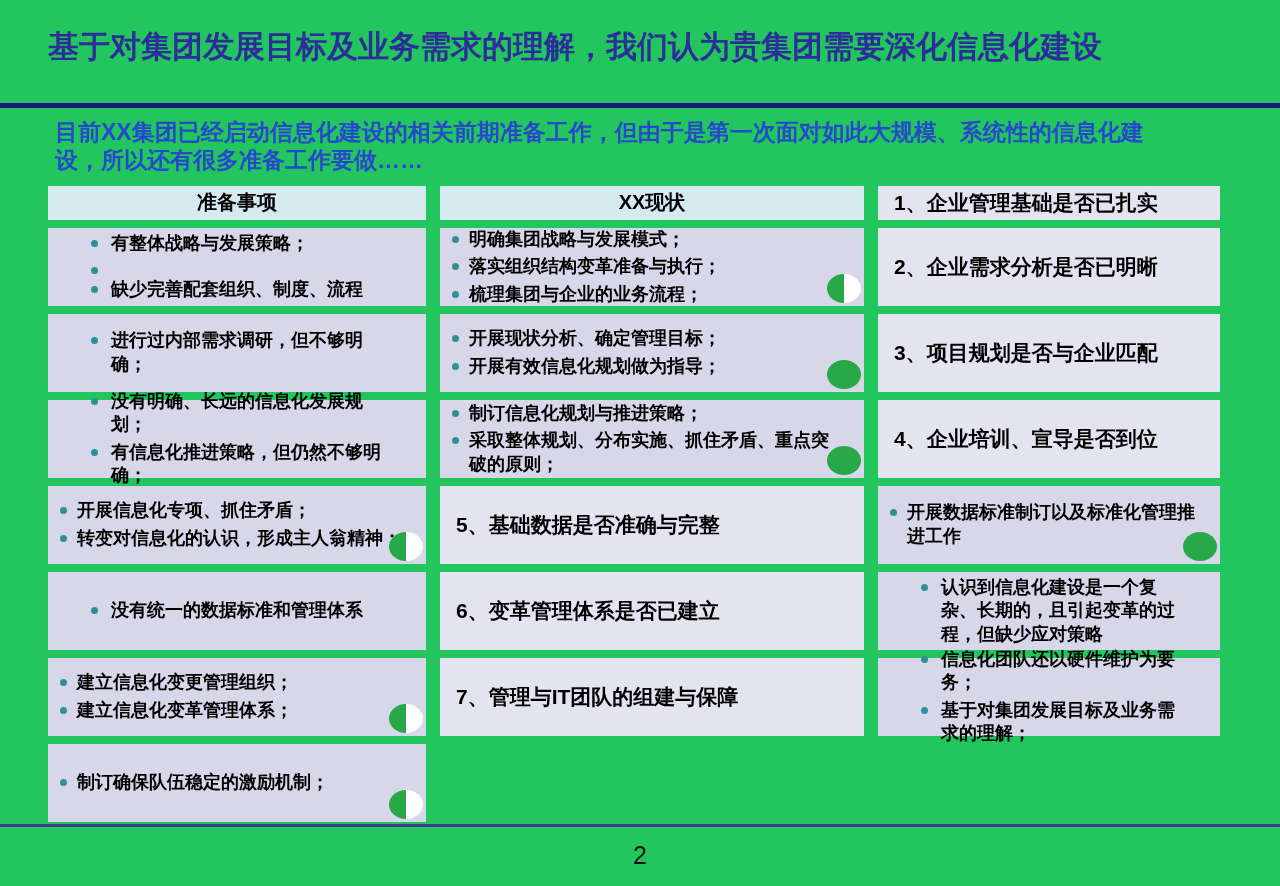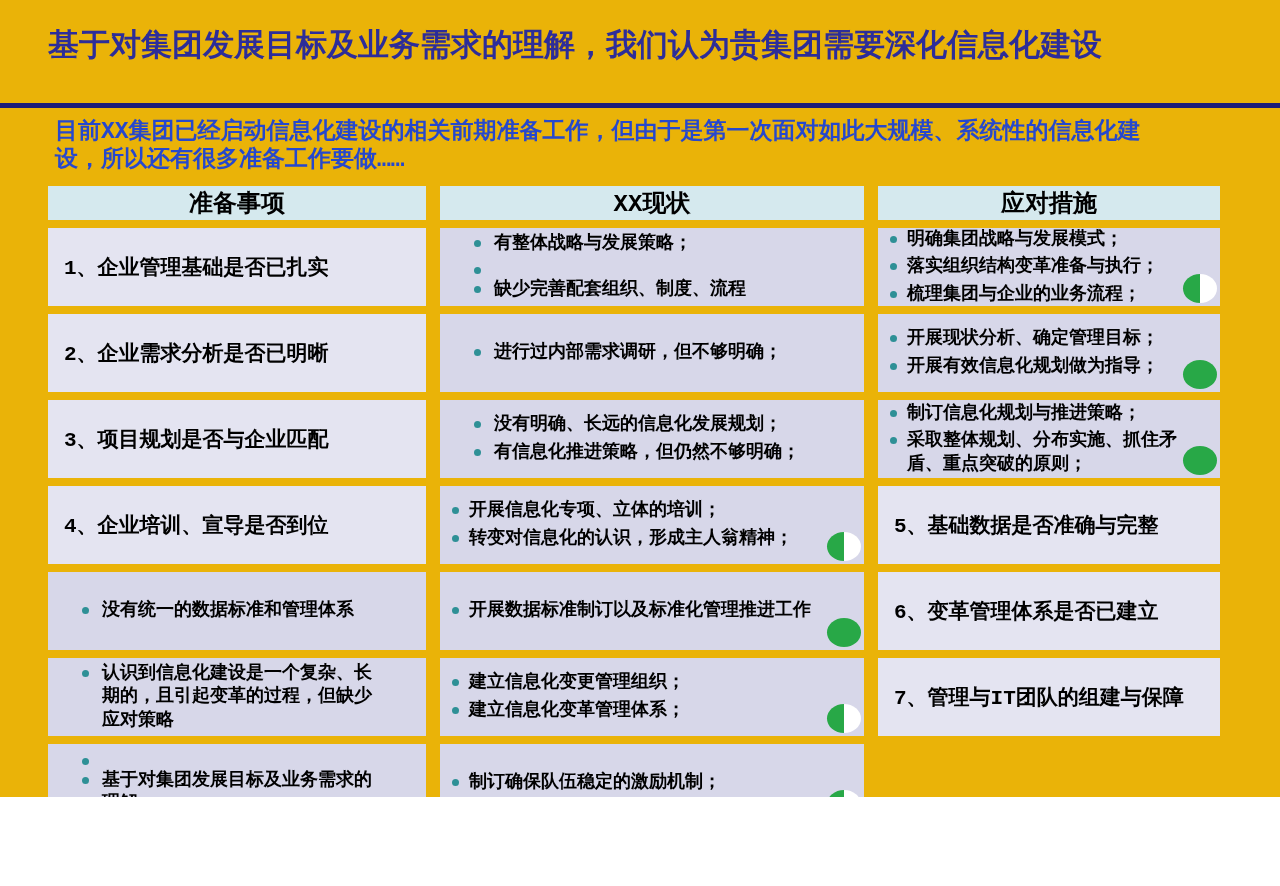--- a/index.html
+++ b/index.html
@@ -8,23 +8,23 @@
     --rule-navy: #1c1c78;
     --header-bg: #d5e9ee;
     --cell-bg: #d7d7e9;
     --item-bg: #e4e4f1;
     --bullet-teal: #2e9096;
     --indicator-green: #28a847;
   }
   * { box-sizing: border-box; }
   html, body { margin: 0; padding: 0; background: #fff; }
   .slide {
-    width: 1280px; height: 797px; position: relative; overflow: hidden;
-    background: #eab308;
-    font-family: Liberation Mono, monospace;
+    width: 1280px; height: 886px; position: relative; overflow: hidden;
+    background: #22c55e;
+    font-family: Liberation Sans, sans-serif;
   }
   .title {
     margin: 28px 80px 0 48px;
     font-size: 31px; line-height: 1.25; font-weight: bold;
     color: var(--title-blue);
   }
   .top-rule { height: 5px; background: var(--rule-navy); margin-top: 36px; }
   .subtitle {
     margin: 10px 0 0 55px; max-width: 1125px;
     font-size: 23px; line-height: 1.22; font-weight: bold;
@@ -33,35 +33,35 @@
   .grid {
     margin: 12px 0 0 48px;
     display: grid;
     grid-template-columns: 378px 424px 342px;
     grid-template-rows: 34px repeat(7, 78px);
     column-gap: 14px; row-gap: 8px;
   }
   .hcell {
     background: var(--header-bg);
     display: flex; align-items: center; justify-content: center;
-    font-size: 24px; font-weight: bold; color: #000;
+    font-size: 20px; font-weight: bold; color: #000;
   }
   .cell { position: relative; }
   .item {
     background: var(--item-bg);
     display: flex; align-items: center;
     padding-left: 16px;
     font-size: 21px; font-weight: bold; color: #000;
   }
   .body {
     background: var(--cell-bg);
     display: flex; flex-direction: column; justify-content: center;
     padding: 4px 8px;
   }
-  .status { padding-left: 34px; padding-right: 38px; }
+  .status { padding-left: 43px; padding-right: 38px; }
   .measures { padding-left: 12px; padding-right: 24px; }
   .bullet { display: flex; margin: 2px 0; }
   .dot {
     width: 7px; height: 7px; border-radius: 50%;
     background: var(--bullet-teal);
     flex: none; margin-top: 8px;
   }
   .status .dot { margin-right: 13px; }
   .measures .dot { margin-right: 10px; }
   .bt { font-size: 18px; font-weight: bold; color: #000; line-height: 1.3; }
@@ -79,21 +79,20 @@
 
 <div class="slide">
   <div class="title">基于对集团发展目标及业务需求的理解，我们认为贵集团需要深化信息化建设</div>
   <div class="top-rule"></div>
   <div class="subtitle">目前XX集团已经启动信息化建设的相关前期准备工作，但由于是第一次面对如此大规模、系统性的信息化建设，所以还有很多准备工作要做……</div>
 
   <div class="grid">
 
     <div class="hcell">准备事项</div>
     <div class="hcell">XX现状</div>
-    <div class="hcell">应对措施</div>
 
     <div class="cell item">1、企业管理基础是否已扎实</div>
     <div class="cell body status">
       <div class="bullet">
           <span class="dot"></span>
           <span class="bt">有整体战略与发展策略；</span>
         </div>
       <div class="bullet">
           <span class="dot"></span>
         </div>
@@ -157,43 +156,43 @@
           <span class="dot"></span>
           <span class="bt">采取整体规划、分布实施、抓住矛盾、重点突破的原则；</span>
         </div>
       <span class="harvey fill-full"></span>
     </div>
 
     <div class="cell item">4、企业培训、宣导是否到位</div>
     <div class="cell body measures">
       <div class="bullet">
           <span class="dot"></span>
-          <span class="bt">开展信息化专项、立体的培训；</span>
+          <span class="bt">开展信息化专项、抓住矛盾；</span>
         </div>
       <div class="bullet">
           <span class="dot"></span>
           <span class="bt">转变对信息化的认识，形成主人翁精神；</span>
         </div>
       <span class="harvey fill-half"></span>
     </div>
 
     <div class="cell item">5、基础数据是否准确与完整</div>
+    <div class="cell body measures">
+      <div class="bullet">
+          <span class="dot"></span>
+          <span class="bt">开展数据标准制订以及标准化管理推进工作</span>
+        </div>
+      <span class="harvey fill-full"></span>
+    </div>
     <div class="cell body status">
       <div class="bullet">
           <span class="dot"></span>
           <span class="bt">没有统一的数据标准和管理体系</span>
         </div>
     </div>
-    <div class="cell body measures">
-      <div class="bullet">
-          <span class="dot"></span>
-          <span class="bt">开展数据标准制订以及标准化管理推进工作</span>
-        </div>
-      <span class="harvey fill-full"></span>
-    </div>
 
     <div class="cell item">6、变革管理体系是否已建立</div>
     <div class="cell body status">
       <div class="bullet">
           <span class="dot"></span>
           <span class="bt">认识到信息化建设是一个复杂、长期的，且引起变革的过程，但缺少应对策略</span>
         </div>
     </div>
     <div class="cell body measures">
       <div class="bullet">
@@ -204,20 +203,21 @@
           <span class="dot"></span>
           <span class="bt">建立信息化变革管理体系；</span>
         </div>
       <span class="harvey fill-half"></span>
     </div>
 
     <div class="cell item">7、管理与IT团队的组建与保障</div>
     <div class="cell body status">
       <div class="bullet">
           <span class="dot"></span>
+          <span class="bt">信息化团队还以硬件维护为要务；</span>
         </div>
       <div class="bullet">
           <span class="dot"></span>
           <span class="bt">基于对集团发展目标及业务需求的理解；</span>
         </div>
     </div>
     <div class="cell body measures">
       <div class="bullet">
           <span class="dot"></span>
           <span class="bt">制订确保队伍稳定的激励机制；</span>

